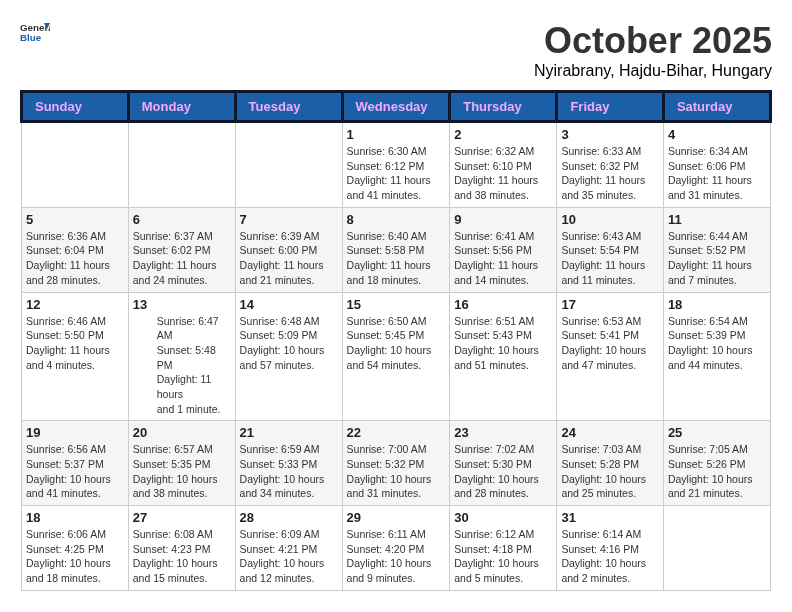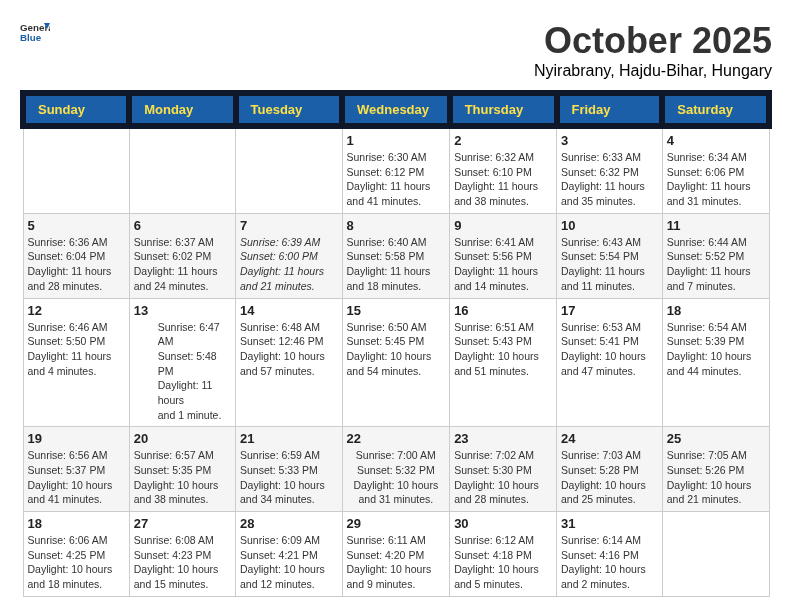--- a/index.html
+++ b/index.html
@@ -37,25 +37,25 @@
       font-size: 16px;
       color: #000000;
     }
     .calendar {
       width: 100%;
       border-collapse: collapse;
       font-size: 11px;
     }
     .calendar thead tr th {
       background-color: #1a5fa8;
-      color: #fde047;
+      color: #f0abfc;
       padding: 6px 12px;
       text-align: left;
       font-size: 13px;
-      border: 6px solid #0f172a;
+      border: 3px solid #0f172a;
     }
     .calendar tbody tr td {
       border: 1px solid #ccc;
       vertical-align: top;
       padding: 4px;
       width: 108px;
       min-height: 80px;
       background: #fff;
     }
     .calendar tbody tr:nth-child(even) td {
@@ -149,21 +149,21 @@
         </td>
         <td>
           <div class="day-number">6</div>
           <div class="day-info" style="white-space: pre-line;">Sunrise: 6:37 AM
 Sunset: 6:02 PM
 Daylight: 11 hours
 and 24 minutes.</div>
         </td>
         <td>
           <div class="day-number">7</div>
-          <div class="day-info" style="white-space: pre-line; font-style: italic;">Sunrise: 6:39 AM
+          <div class="day-info" style="white-space: pre-line;">Sunrise: 6:39 AM
 Sunset: 6:00 PM
 Daylight: 11 hours
 and 21 minutes.</div>
         </td>
         <td>
           <div class="day-number">8</div>
           <div class="day-info" style="white-space: pre-line;">Sunrise: 6:40 AM
 Sunset: 5:58 PM
 Daylight: 11 hours
 and 18 minutes.</div>
@@ -201,21 +201,21 @@
         <td>
           <div class="day-number">13</div>
           <div class="day-info" style="white-space: pre-line; margin-left: 24px;">Sunrise: 6:47 AM
 Sunset: 5:48 PM
 Daylight: 11 hours
 and 1 minute.</div>
         </td>
         <td>
           <div class="day-number">14</div>
           <div class="day-info" style="white-space: pre-line;">Sunrise: 6:48 AM
-Sunset: 12:46 PM
+Sunset: 5:09 PM
 Daylight: 10 hours
 and 57 minutes.</div>
         </td>
         <td>
           <div class="day-number">15</div>
           <div class="day-info" style="white-space: pre-line;">Sunrise: 6:50 AM
 Sunset: 5:45 PM
 Daylight: 10 hours
 and 54 minutes.</div>
         </td>
@@ -258,21 +258,21 @@
         </td>
         <td>
           <div class="day-number">21</div>
           <div class="day-info" style="white-space: pre-line;">Sunrise: 6:59 AM
 Sunset: 5:33 PM
 Daylight: 10 hours
 and 34 minutes.</div>
         </td>
         <td>
           <div class="day-number">22</div>
-          <div class="day-info" style="white-space: pre-line; text-align: center;">Sunrise: 7:00 AM
+          <div class="day-info" style="white-space: pre-line;">Sunrise: 7:00 AM
 Sunset: 5:32 PM
 Daylight: 10 hours
 and 31 minutes.</div>
         </td>
         <td>
           <div class="day-number">23</div>
           <div class="day-info" style="white-space: pre-line;">Sunrise: 7:02 AM
 Sunset: 5:30 PM
 Daylight: 10 hours
 and 28 minutes.</div>

